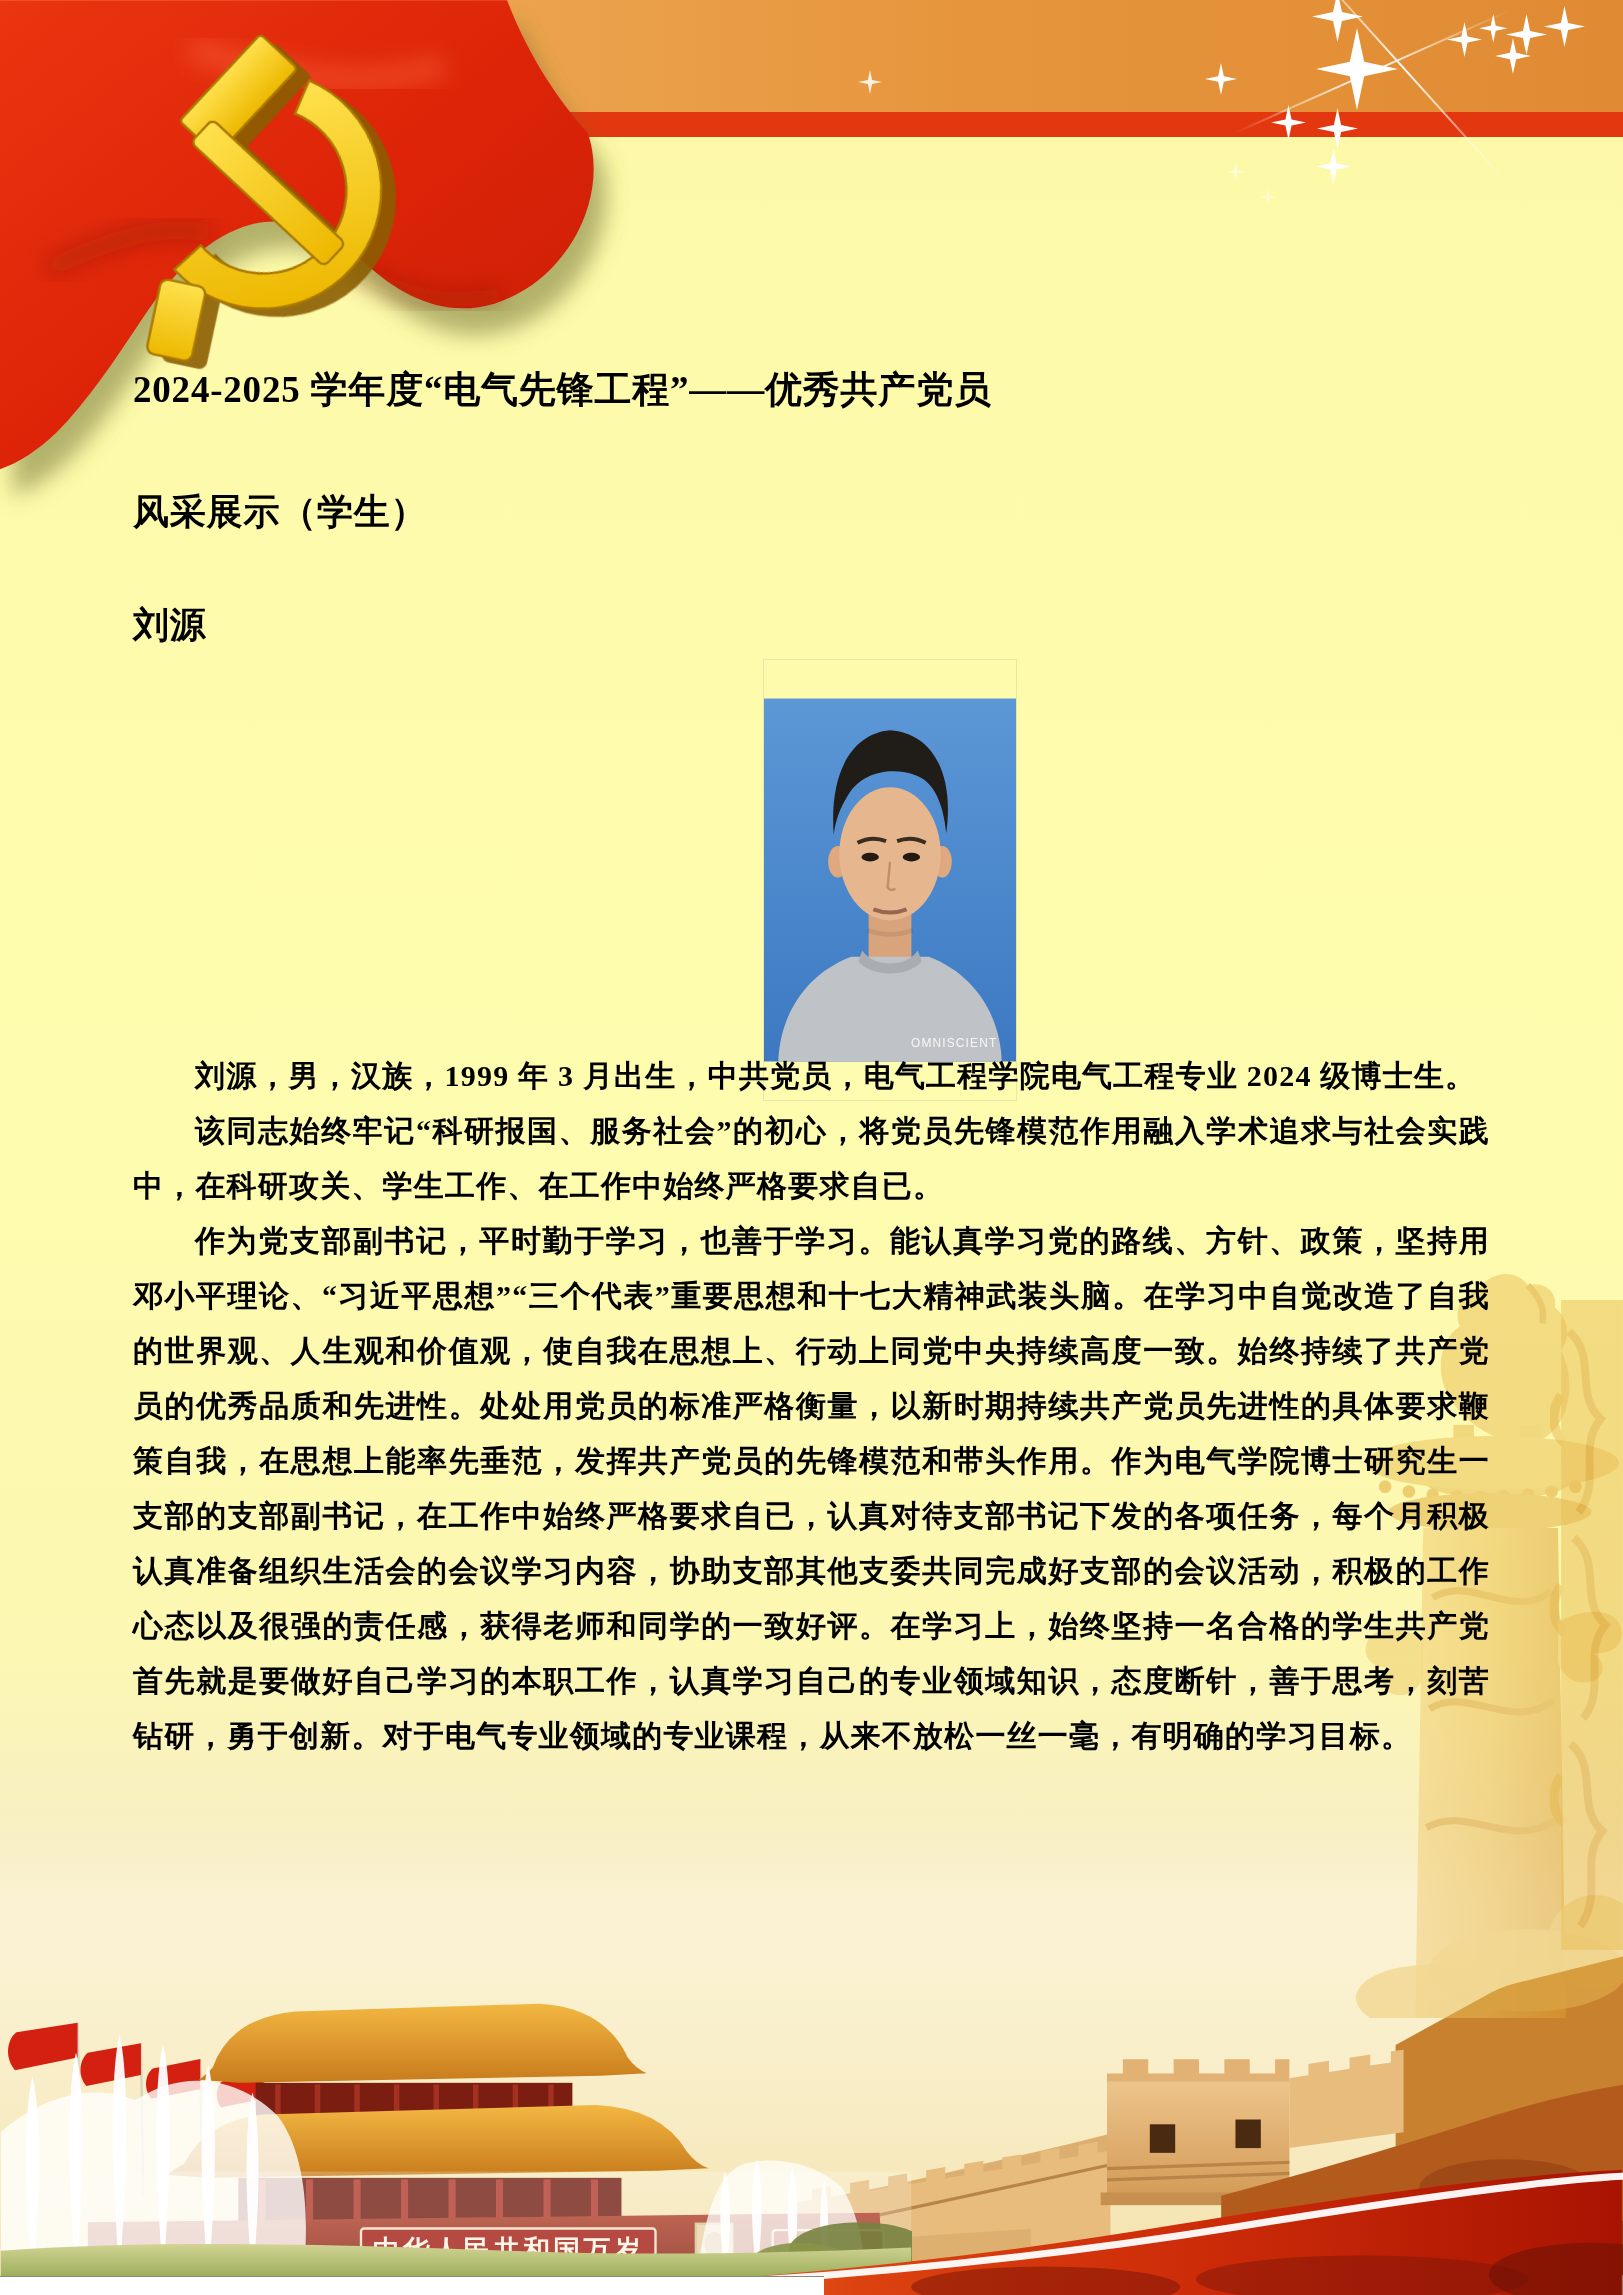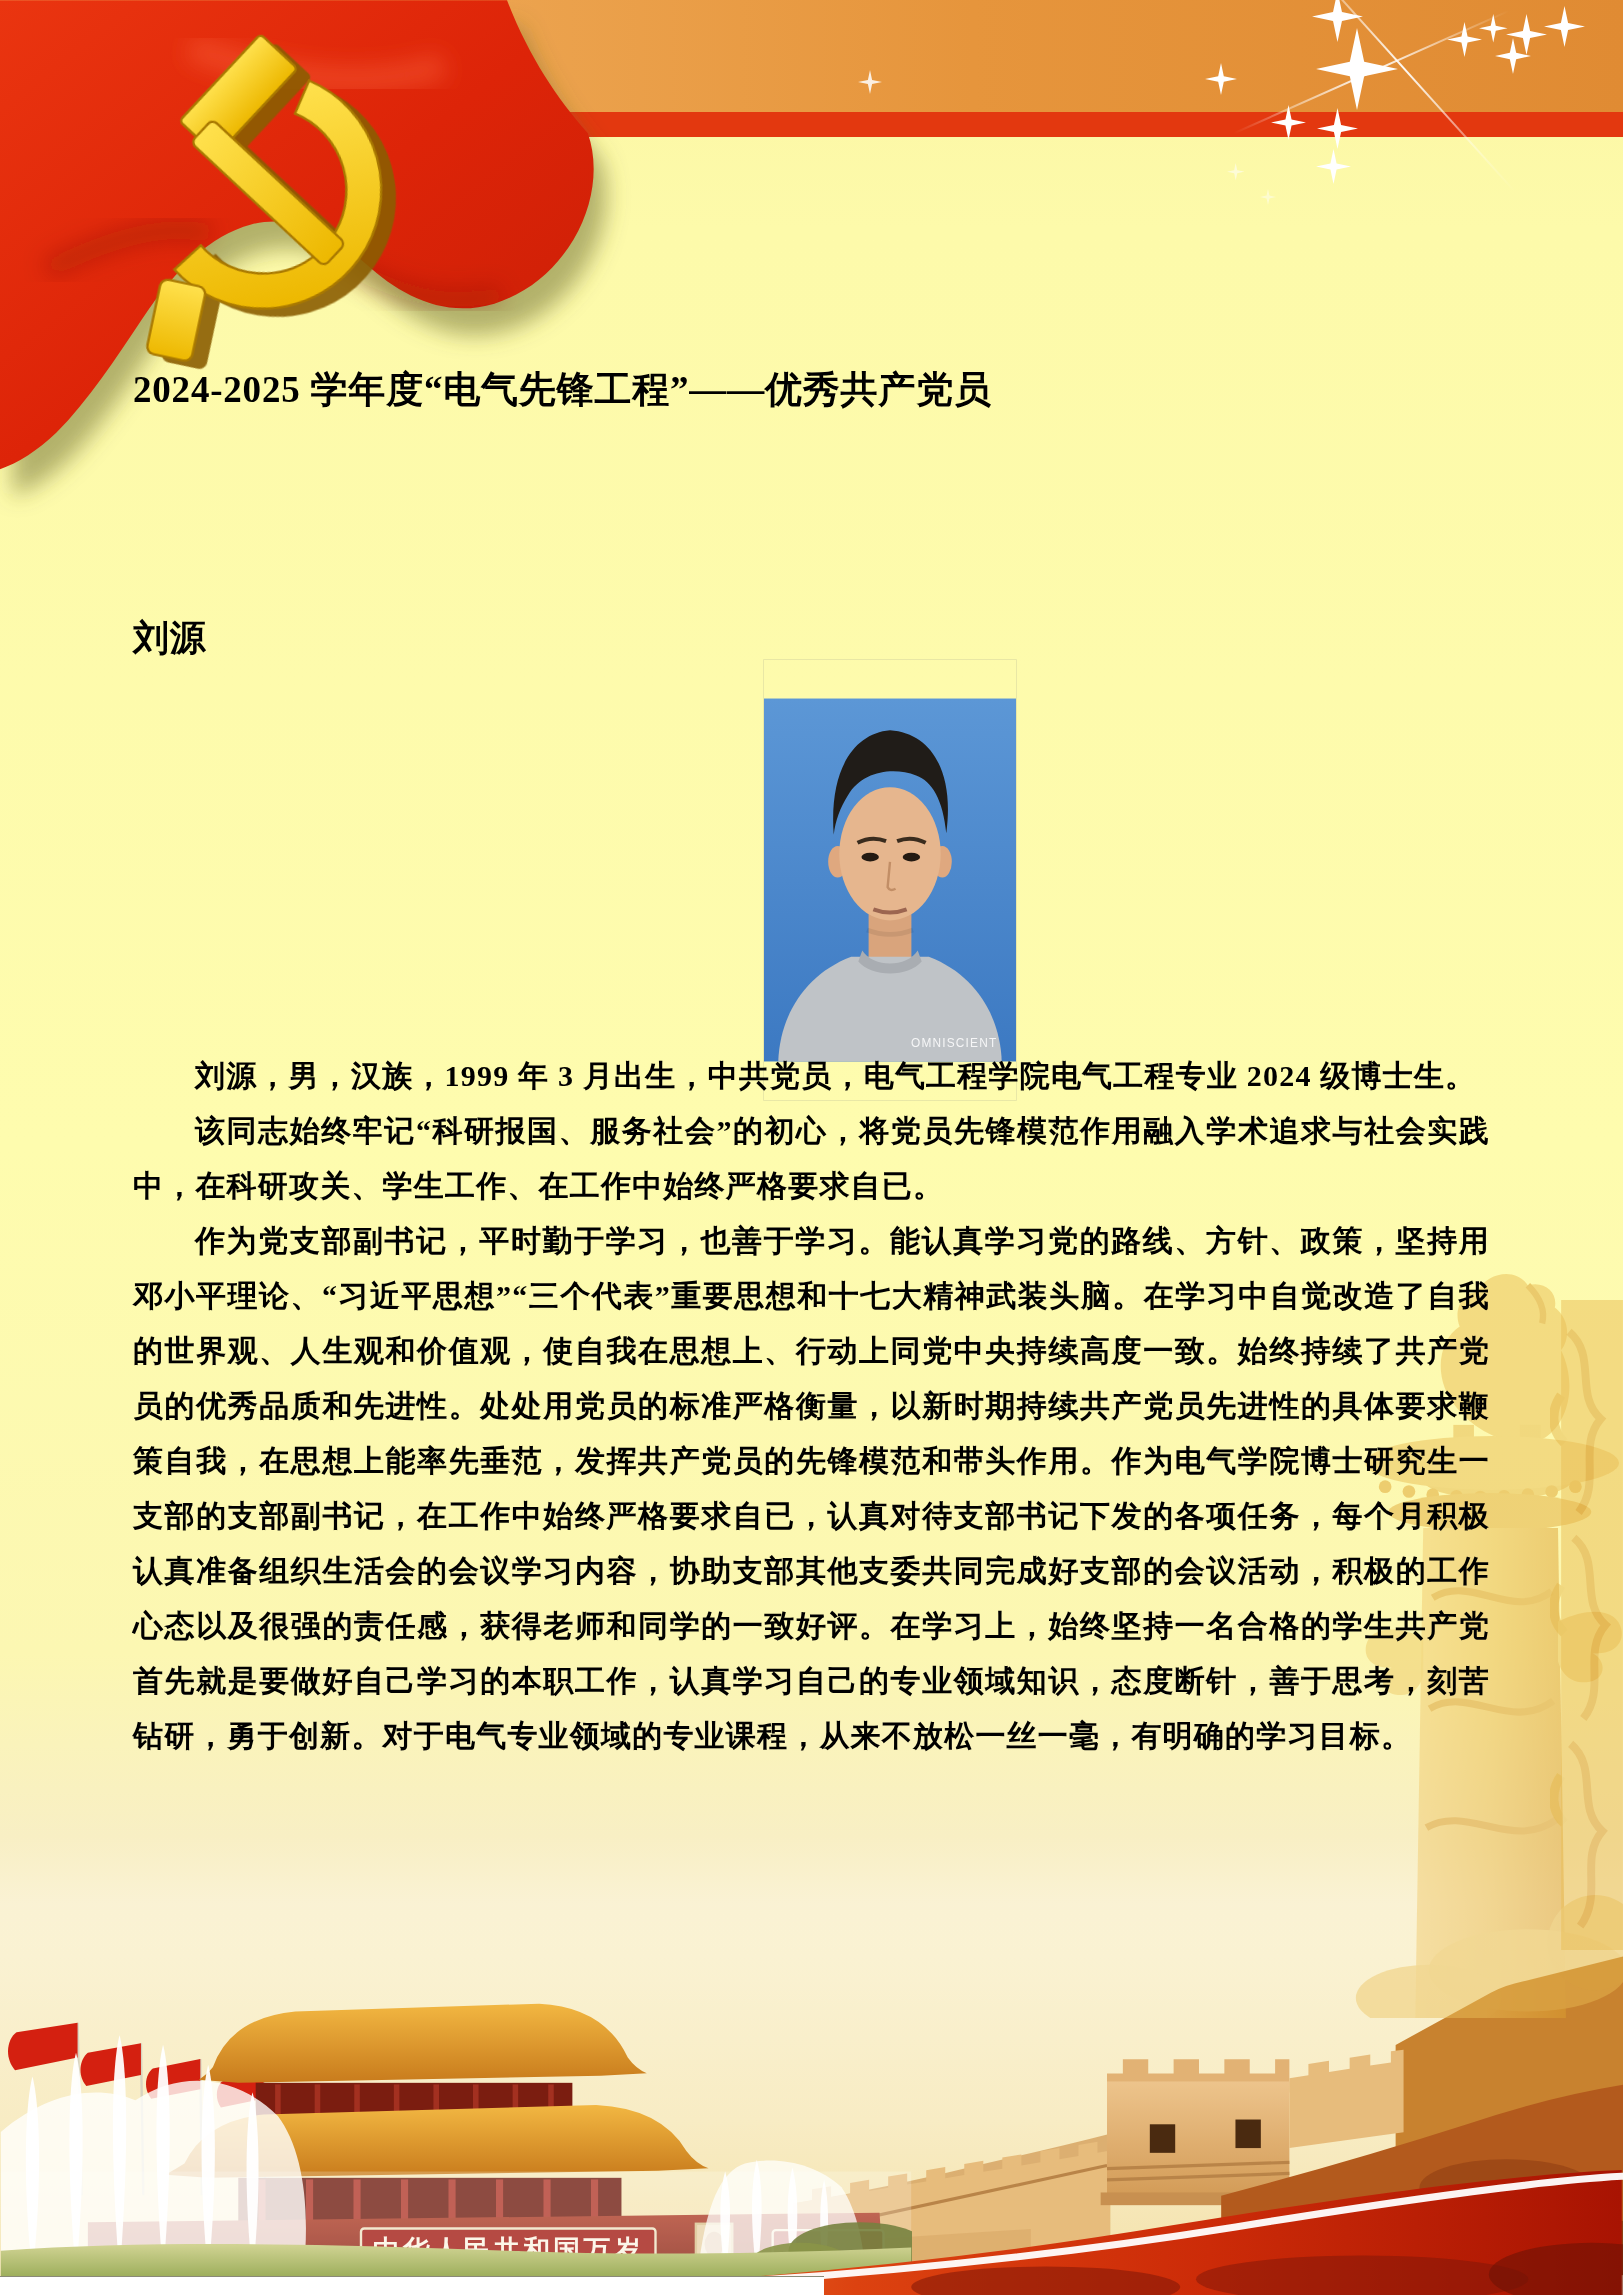--- a/index.html
+++ b/index.html
@@ -11,21 +11,21 @@
   .band-orange{left:0;top:0;width:1623px;height:112px;background:linear-gradient(90deg,#F2B262,#E6953C 60%,#E08B33);z-index:3;}
   .band-red{left:0;top:112px;width:1623px;height:25px;background:#E3380F;z-index:3;}
   .flag{left:0;top:0;width:919px;height:555px;z-index:4;}
   .sp{z-index:5;pointer-events:none;}
   .sp svg{display:block;width:100%;height:100%;}
   .ray{position:absolute;background:linear-gradient(90deg,rgba(255,255,255,0),rgba(255,255,255,.95),rgba(255,255,255,0));height:2.4px;z-index:5;}
   
   .title1,.title2,.pname{left:133px;width:1357px;text-align:left;color:#000;font-weight:700;letter-spacing:0.8px;z-index:6;}
   .title1{top:368px;font-size:37px;line-height:1.2;}
   .title2{top:488px;font-size:36px;}
-  .pname{top:601px;font-size:36px;margin-top:13px;}
+  .pname{top:601px;font-size:36px;}
   
   .photo{left:764px;top:660px;width:252px;height:440px;z-index:6;box-shadow:0 0 0 0.8px rgba(180,180,150,.35);}
   .photo svg{display:block;width:100%;height:100%;}
   
   .bio{left:133px;top:1048px;width:1357px;z-index:7;color:#000;
     font:600 30px/55px "Liberation Serif","DejaVu Serif",serif;text-align:justify;letter-spacing:1.2px;}
   .bio p{margin:0;text-indent:62px;}
   
   .huabiao{left:1290px;top:1225px;width:333px;height:793px;z-index:3;}
   .huabiao-edge{left:1550px;top:1300px;width:73px;height:650px;z-index:3;}
@@ -151,20 +151,21 @@
           <path d="M326,107 A150 150 0 1 1 110,305 L149,282 A105 105 0 1 0 300,144 Z"></path>
           <rect x="70" y="320" width="58" height="96" rx="10" transform="rotate(24 99 368)"></rect>
           <rect x="160" y="74" width="150" height="64" rx="6" transform="rotate(-35 235 106)"></rect>
           <rect x="226" y="120" width="40" height="230" rx="8" transform="rotate(-35 246 235)"></rect>
         </g>
       </g>
     </svg>
   </div>
 
   <div class="abs title1">2024-2025 学年度“电气先锋工程”——优秀共产党员</div>
+  <div class="abs title2">风采展示（学生）</div>
   <div class="abs pname">刘源</div>
 
   <div class="abs photo">
     <svg viewBox="0 0 318 458">
       <defs>
         <linearGradient id="bgBlue" x1="0" y1="0" x2="0" y2="1">
           <stop offset="0" stop-color="#5C97D6"></stop>
             <stop offset="1" stop-color="#3C79C2"></stop>
         </linearGradient>
       </defs>

